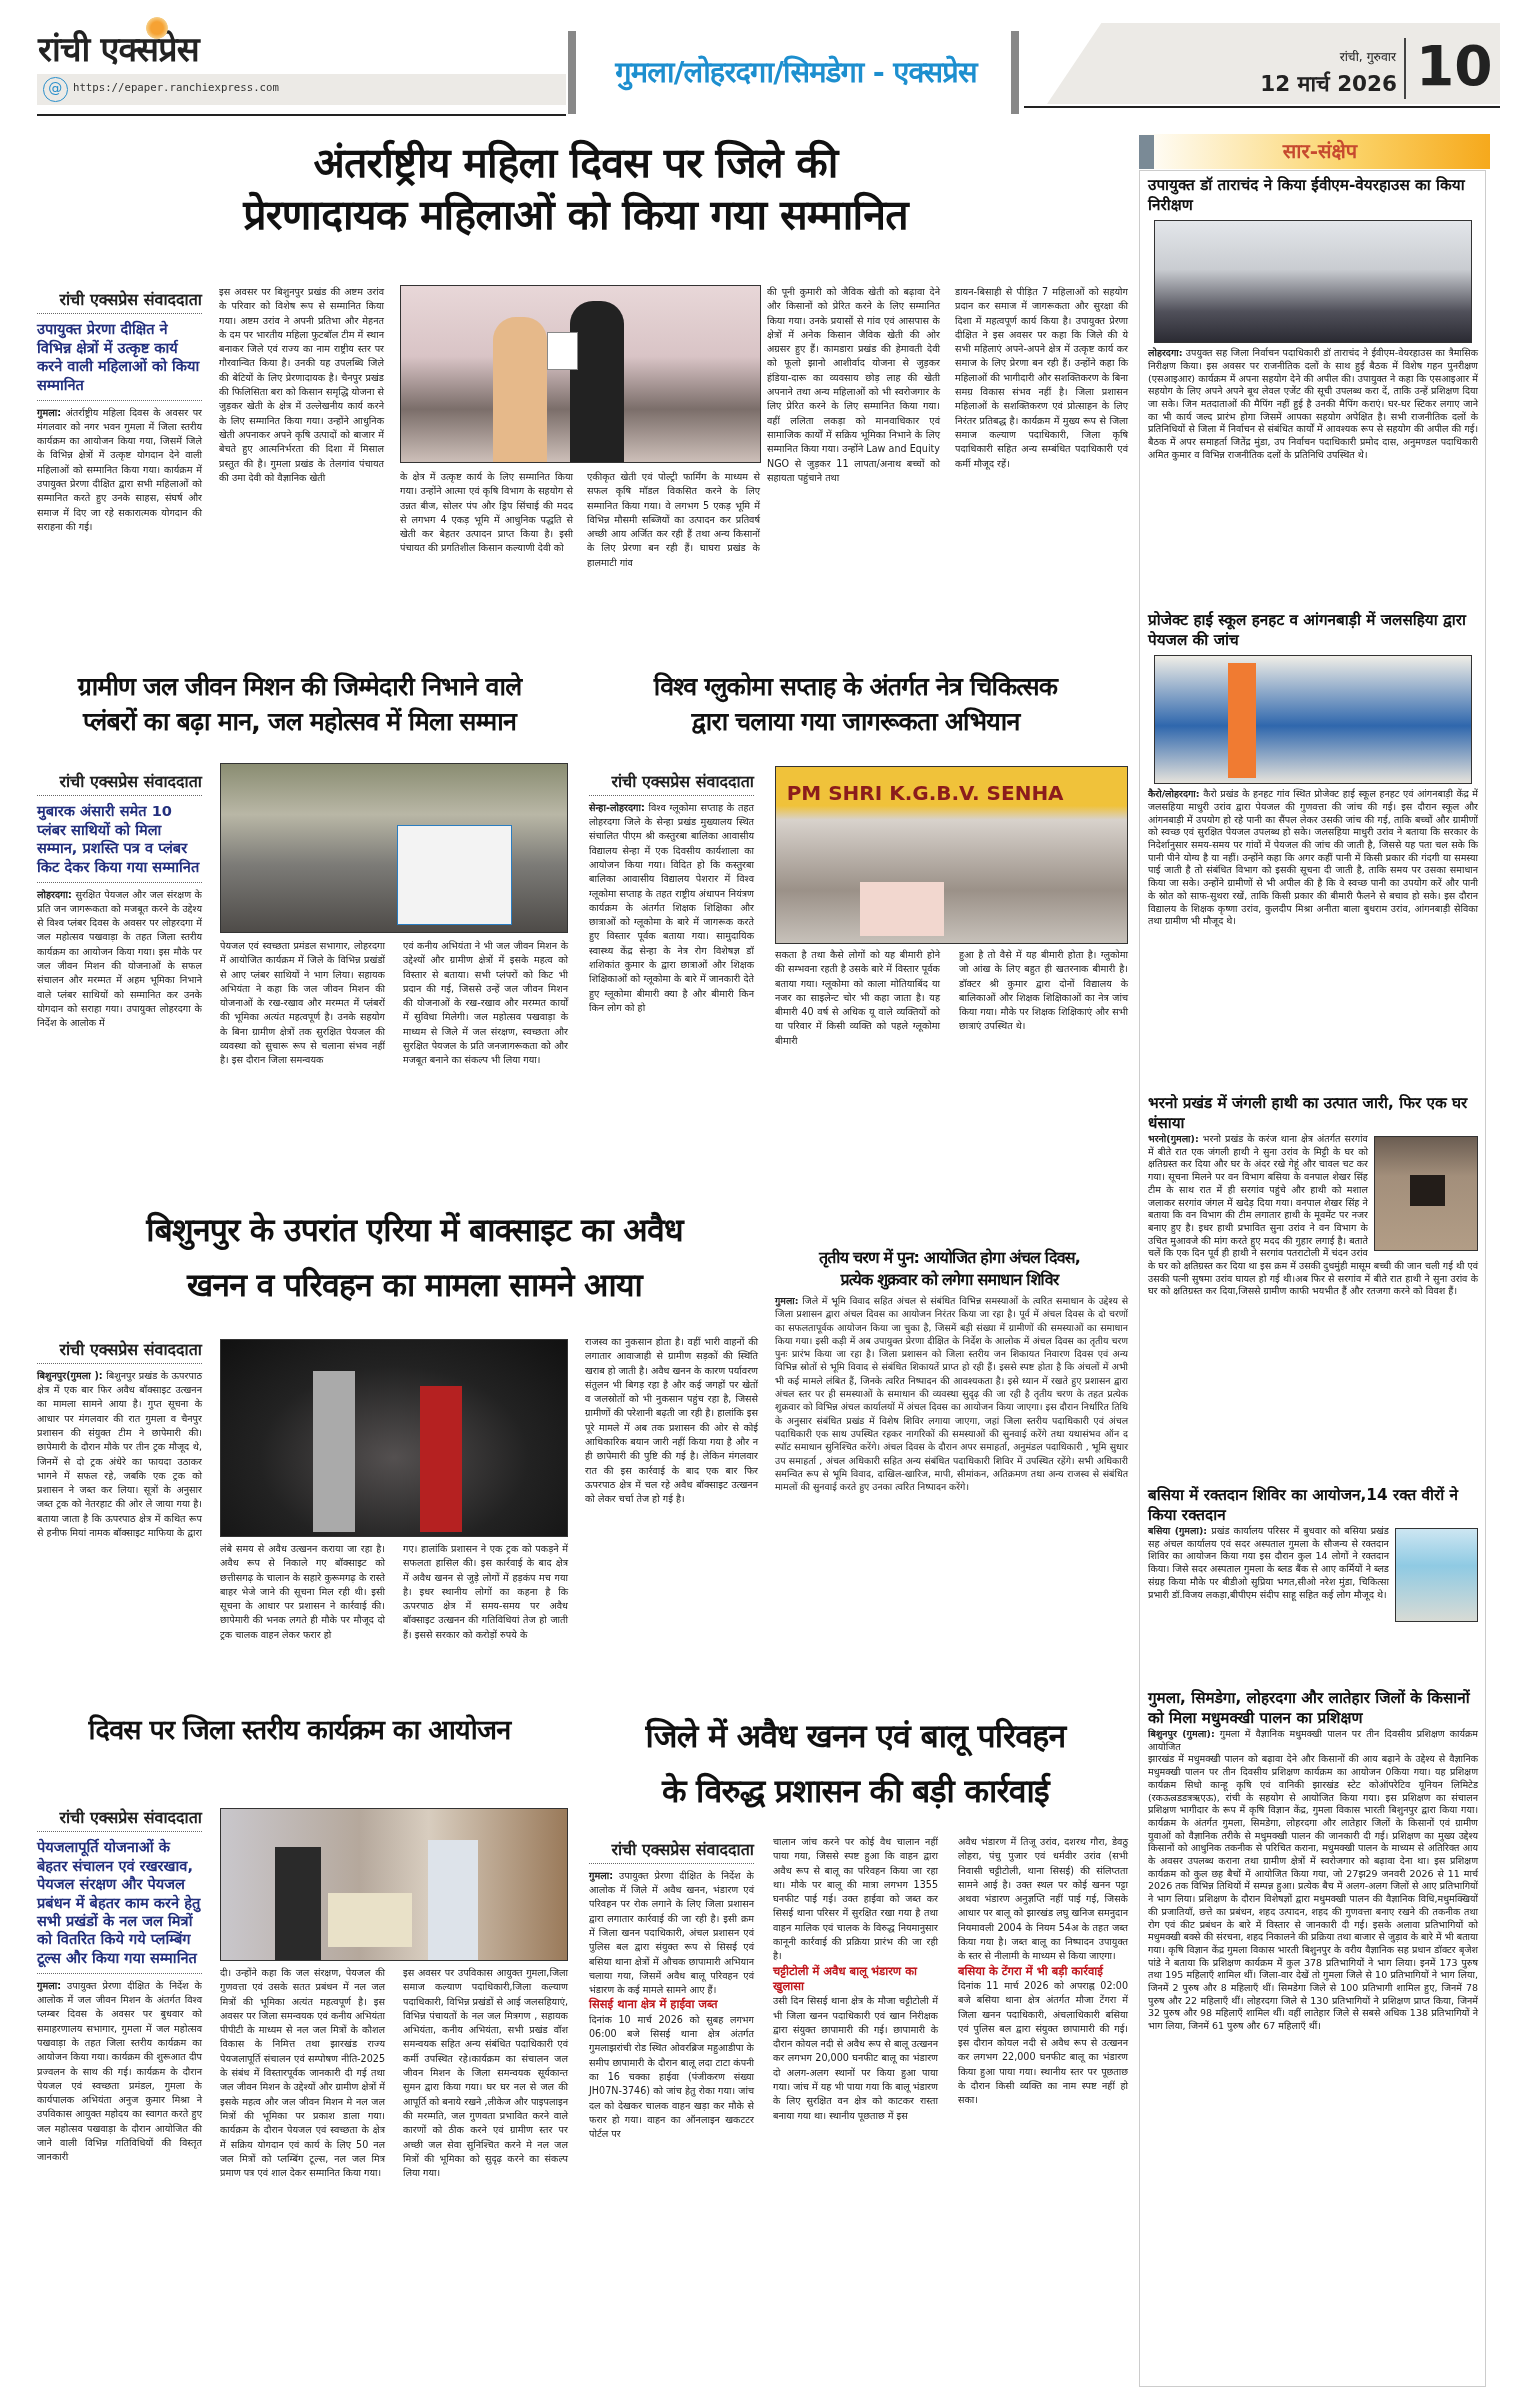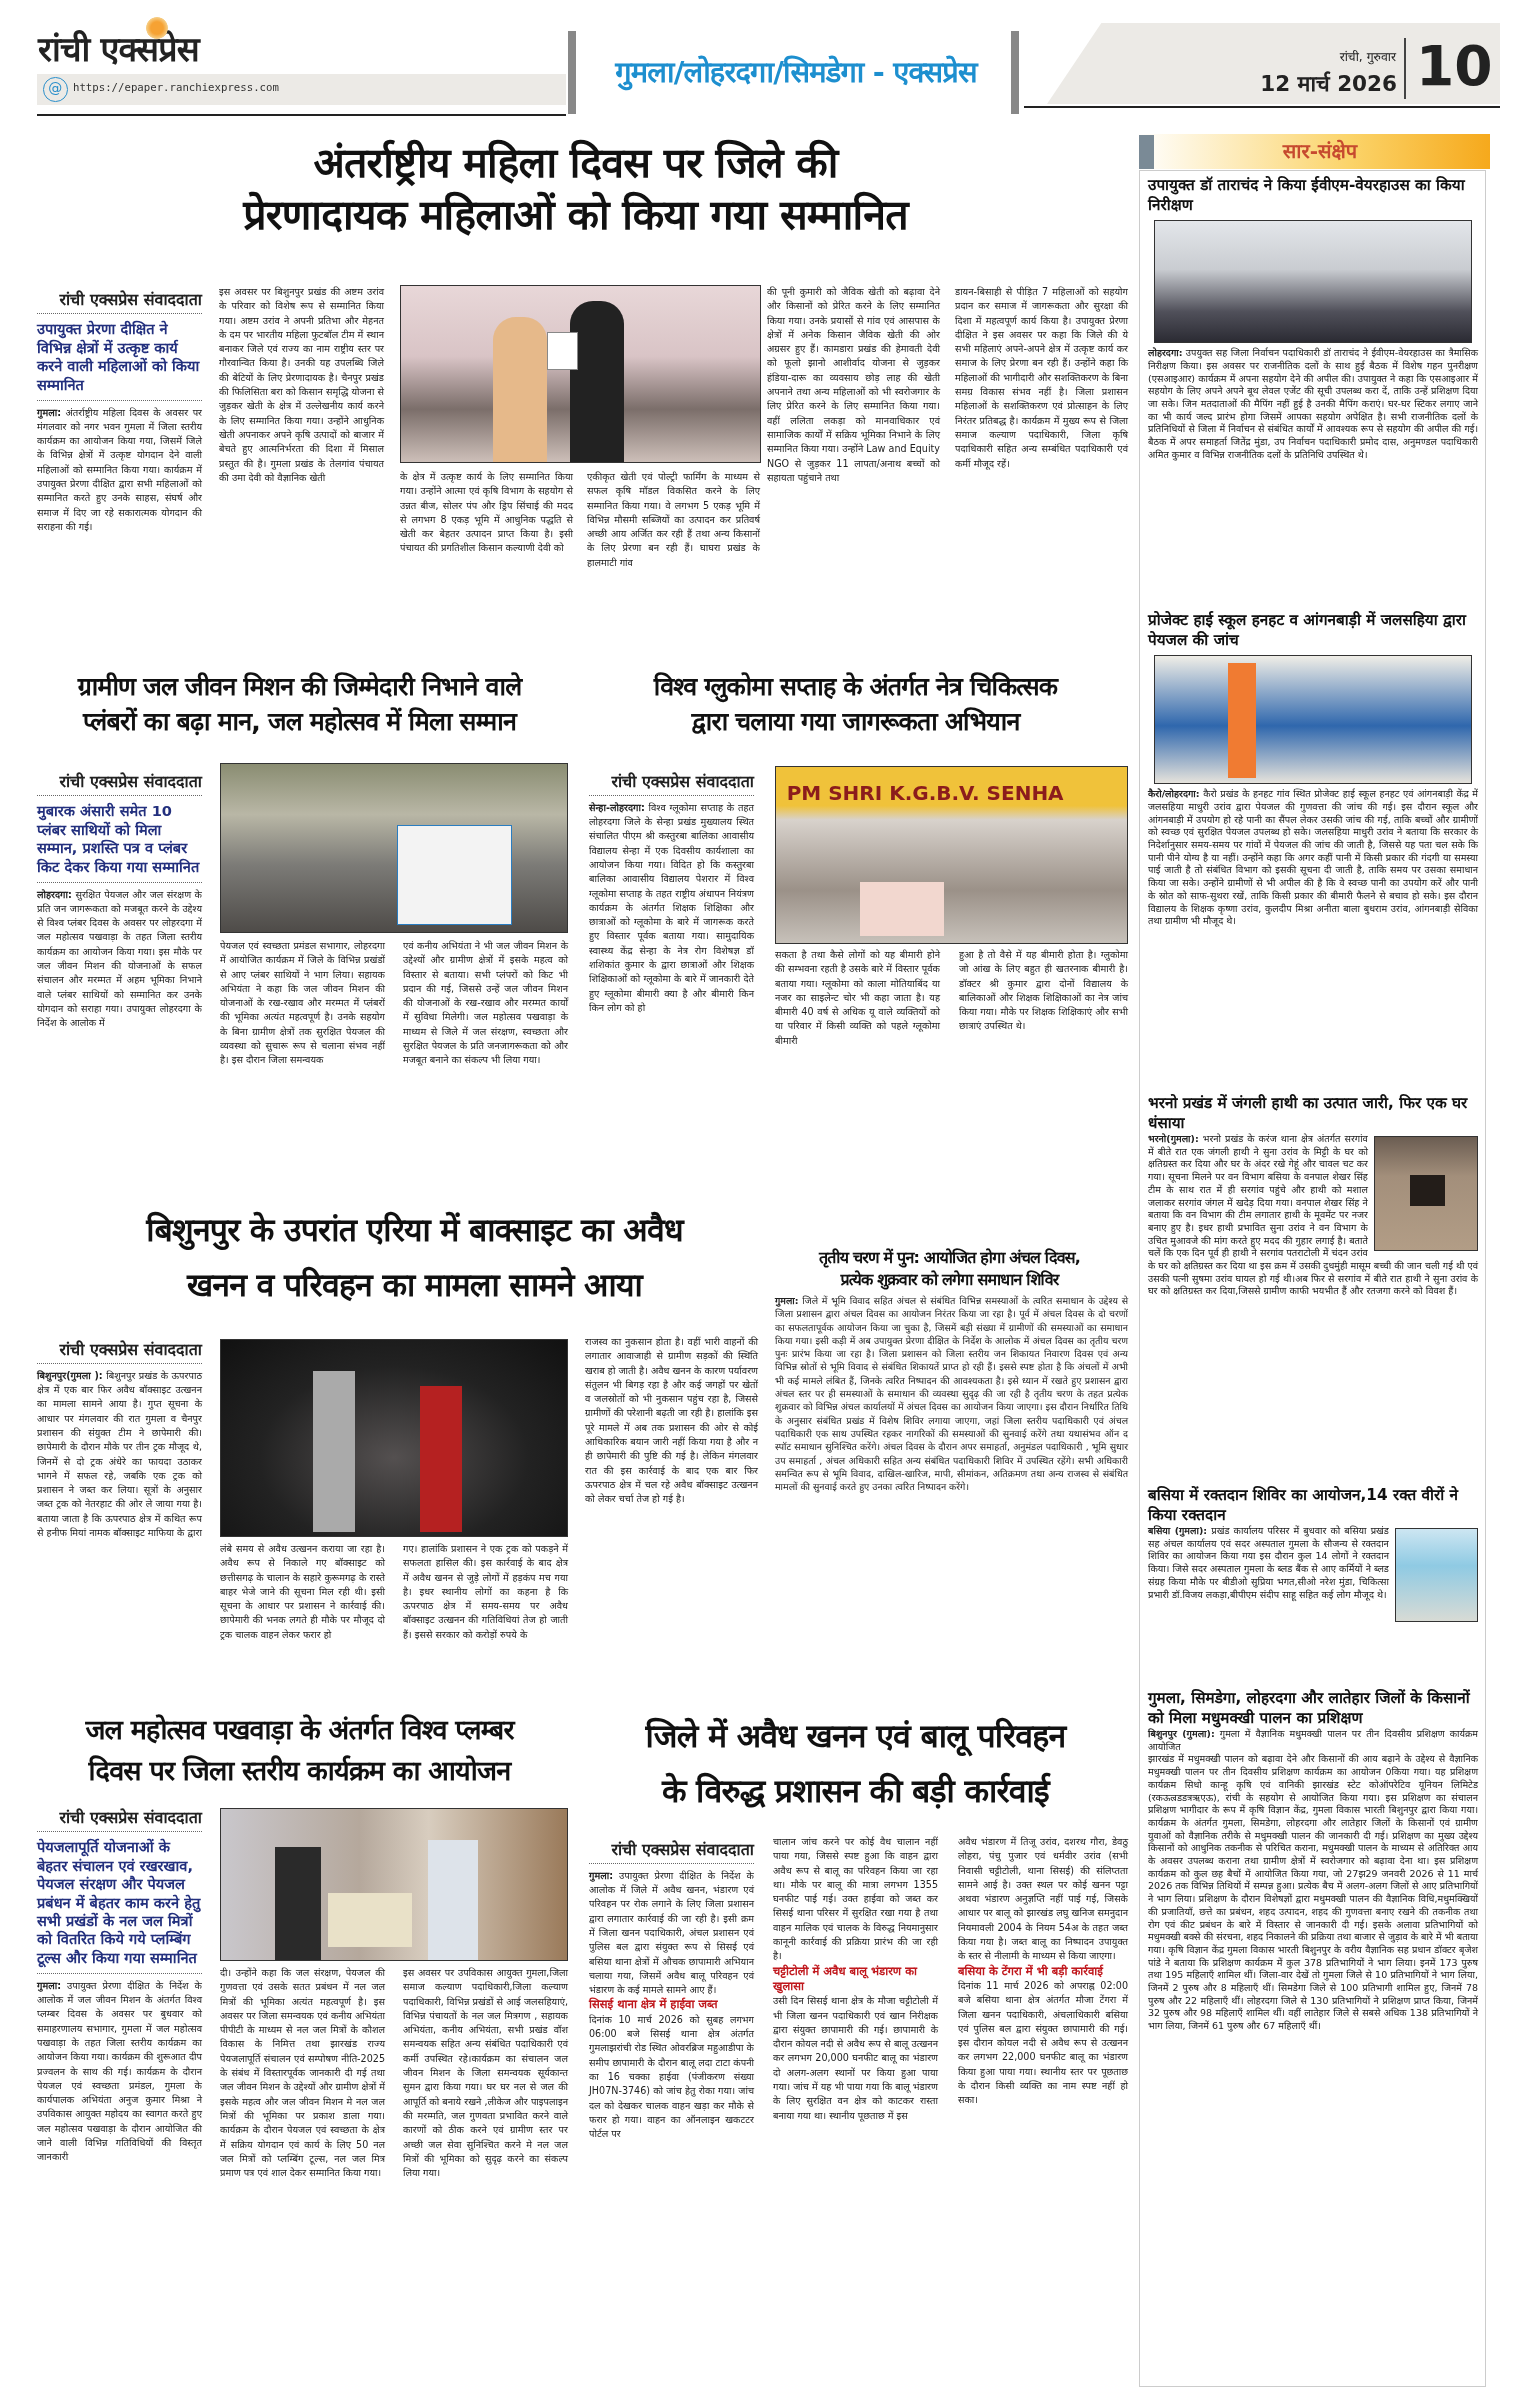--- a/index.html
+++ b/index.html
@@ -69,21 +69,21 @@
   <div class="byline">रांची एक्सप्रेस संवाददाता</div>
   <div class="subhead">उपायुक्त प्रेरणा दीक्षित ने विभिन्न क्षेत्रों में उत्कृष्ट कार्य करने वाली महिलाओं को किया सम्मानित</div>
   <div class="body" style="margin-top:4.6px"><b>गुमला:</b> <span>अंतर्राष्ट्रीय महिला दिवस के अवसर पर मंगलवार को नगर भवन गुमला में जिला स्तरीय कार्यक्रम का आयोजन किया गया, जिसमें जिले के विभिन्न क्षेत्रों में उत्कृष्ट योगदान देने वाली महिलाओं को सम्मानित किया गया। कार्यक्रम में उपायुक्त प्रेरणा दीक्षित द्वारा सभी महिलाओं को सम्मानित करते हुए उनके साहस, संघर्ष और समाज में दिए जा रहे सकारात्मक योगदान की सराहना की गई।</span></div>
 </div>
 <div class="col body" style="left:219px;top:285px;width:165px">इस अवसर पर बिशुनपुर प्रखंड की अष्टम उरांव के परिवार को विशेष रूप से सम्मानित किया गया। अष्टम उरांव ने अपनी प्रतिभा और मेहनत के दम पर भारतीय महिला फुटबॉल टीम में स्थान बनाकर जिले एवं राज्य का नाम राष्ट्रीय स्तर पर गौरवान्वित किया है। उनकी यह उपलब्धि जिले की बेटियों के लिए प्रेरणादायक है। चैनपुर प्रखंड की फिलिसिता बरा को किसान समृद्धि योजना से जुड़कर खेती के क्षेत्र में उल्लेखनीय कार्य करने के लिए सम्मानित किया गया। उन्होंने आधुनिक खेती अपनाकर अपने कृषि उत्पादों को बाजार में बेचते हुए आत्मनिर्भरता की दिशा में मिसाल प्रस्तुत की है। गुमला प्रखंड के तेलगांव पंचायत की उमा देवी को वैज्ञानिक खेती</div>
 <div class="photo" style="left:400px;top:285px;width:361px;height:178px;background:linear-gradient(180deg,#e8d7d8 0%,#d9c4c6 40%,#7b6e6a 70%,#cdbfb9 100%)">
   <div class="abs" style="left:92px;top:31px;width:54px;height:146px;background:#e6b98a;border-radius:23px 23px 0 0"></div>
   <div class="abs" style="left:169px;top:15.3px;width:54px;height:161px;background:#222;border-radius:23px 23px 0 0"></div>
   <div class="abs" style="left:146px;top:46px;width:31px;height:38px;background:#fff;border:0.8px solid #888"></div>
 </div>
-<div class="col body" style="left:400px;top:470px;width:173px">के क्षेत्र में उत्कृष्ट कार्य के लिए सम्मानित किया गया। उन्होंने आत्मा एवं कृषि विभाग के सहयोग से उन्नत बीज, सोलर पंप और ड्रिप सिंचाई की मदद से लगभग 8 एकड़ भूमि में आधुनिक पद्धति से खेती कर बेहतर उत्पादन प्राप्त किया है। इसी पंचायत की प्रगतिशील किसान कल्याणी देवी को</div>
+<div class="col body" style="left:400px;top:470px;width:173px">के क्षेत्र में उत्कृष्ट कार्य के लिए सम्मानित किया गया। उन्होंने आत्मा एवं कृषि विभाग के सहयोग से उन्नत बीज, सोलर पंप और ड्रिप सिंचाई की मदद से लगभग 4 एकड़ भूमि में आधुनिक पद्धति से खेती कर बेहतर उत्पादन प्राप्त किया है। इसी पंचायत की प्रगतिशील किसान कल्याणी देवी को</div>
 <div class="col body" style="left:587px;top:470px;width:173px">एकीकृत खेती एवं पोल्ट्री फार्मिंग के माध्यम से सफल कृषि मॉडल विकसित करने के लिए सम्मानित किया गया। वे लगभग 5 एकड़ भूमि में विभिन्न मौसमी सब्जियों का उत्पादन कर प्रतिवर्ष अच्छी आय अर्जित कर रही हैं तथा अन्य किसानों के लिए प्रेरणा बन रही हैं। घाघरा प्रखंड के हालमाटी गांव</div>
 <div class="col body" style="left:767px;top:285px;width:173px">की पूनी कुमारी को जैविक खेती को बढ़ावा देने और किसानों को प्रेरित करने के लिए सम्मानित किया गया। उनके प्रयासों से गांव एवं आसपास के क्षेत्रों में अनेक किसान जैविक खेती की ओर अग्रसर हुए हैं। कामडारा प्रखंड की हेमावती देवी को फूलो झानो आशीर्वाद योजना से जुड़कर हंडिया-दारू का व्यवसाय छोड़ लाह की खेती अपनाने तथा अन्य महिलाओं को भी स्वरोजगार के लिए प्रेरित करने के लिए सम्मानित किया गया। वहीं ललिता लकड़ा को मानवाधिकार एवं सामाजिक कार्यों में सक्रिय भूमिका निभाने के लिए सम्मानित किया गया। उन्होंने Law and Equity NGO से जुड़कर 11 लापता/अनाथ बच्चों को सहायता पहुंचाने तथा</div>
 <div class="col body" style="left:955px;top:285px;width:173px">डायन-बिसाही से पीड़ित 7 महिलाओं को सहयोग प्रदान कर समाज में जागरूकता और सुरक्षा की दिशा में महत्वपूर्ण कार्य किया है। उपायुक्त प्रेरणा दीक्षित ने इस अवसर पर कहा कि जिले की ये सभी महिलाएं अपने-अपने क्षेत्र में उत्कृष्ट कार्य कर समाज के लिए प्रेरणा बन रही हैं। उन्होंने कहा कि महिलाओं की भागीदारी और सशक्तिकरण के बिना समग्र विकास संभव नहीं है। जिला प्रशासन महिलाओं के सशक्तिकरण एवं प्रोत्साहन के लिए निरंतर प्रतिबद्ध है। कार्यक्रम में मुख्य रूप से जिला समाज कल्याण पदाधिकारी, जिला कृषि पदाधिकारी सहित अन्य सम्बंधित पदाधिकारी एवं कर्मी मौजूद रहें।</div>
 
 <div class="abs h1" style="left:31px;top:669px;width:537px;font-size:25px;line-height:35px">
   <div>ग्रामीण जल जीवन मिशन की जिम्मेदारी निभाने वाले</div>
   <div>प्लंबरों का बढ़ा मान, जल महोत्सव में मिला सम्मान</div>
 </div>
 <div class="col" style="left:37px;top:767px;width:165px">
   <div class="byline">रांची एक्सप्रेस संवाददाता</div>
@@ -127,21 +127,20 @@
 <div class="col body" style="left:403px;top:1542px;width:165px">गए। हालांकि प्रशासन ने एक ट्रक को पकड़ने में सफलता हासिल की। इस कार्रवाई के बाद क्षेत्र में अवैध खनन से जुड़े लोगों में हड़कंप मच गया है। इधर स्थानीय लोगों का कहना है कि ऊपरपाठ क्षेत्र में समय-समय पर अवैध बॉक्साइट उत्खनन की गतिविधियां तेज हो जाती हैं। इससे सरकार को करोड़ों रुपये के</div>
 <div class="col body" style="left:585px;top:1335px;width:173px">राजस्व का नुकसान होता है। वहीं भारी वाहनों की लगातार आवाजाही से ग्रामीण सड़कों की स्थिति खराब हो जाती है। अवैध खनन के कारण पर्यावरण संतुलन भी बिगड़ रहा है और कई जगहों पर खेतों व जलस्रोतों को भी नुकसान पहुंच रहा है, जिससे ग्रामीणों की परेशानी बढ़ती जा रही है। हालांकि इस पूरे मामले में अब तक प्रशासन की ओर से कोई आधिकारिक बयान जारी नहीं किया गया है और न ही छापेमारी की पुष्टि की गई है। लेकिन मंगलवार रात की इस कार्रवाई के बाद एक बार फिर ऊपरपाठ क्षेत्र में चल रहे अवैध बॉक्साइट उत्खनन को लेकर चर्चा तेज हो गई है।</div>
 
 <div class="abs h1" style="left:771px;top:1247px;width:357px;font-size:16px;line-height:21.5px">
   <div>तृतीय चरण में पुन: आयोजित होगा अंचल दिवस,</div>
   <div>प्रत्येक शुक्रवार को लगेगा समाधान शिविर</div>
 </div>
 <div class="col body" style="left:775px;top:1294px;width:353px;font-size:9.4px;line-height:13.3px"><b>गुमला:</b> <span>जिले में भूमि विवाद सहित अंचल से संबंधित विभिन्न समस्याओं के त्वरित समाधान के उद्देश्य से जिला प्रशासन द्वारा अंचल दिवस का आयोजन निरंतर किया जा रहा है। पूर्व में अंचल दिवस के दो चरणों का सफलतापूर्वक आयोजन किया जा चुका है, जिसमें बड़ी संख्या में ग्रामीणों की समस्याओं का समाधान किया गया। इसी कड़ी में अब उपायुक्त प्रेरणा दीक्षित के निर्देश के आलोक में अंचल दिवस का तृतीय चरण पुनः प्रारंभ किया जा रहा है। जिला प्रशासन को जिला स्तरीय जन शिकायत निवारण दिवस एवं अन्य विभिन्न स्रोतों से भूमि विवाद से संबंधित शिकायतें प्राप्त हो रही हैं। इससे स्पष्ट होता है कि अंचलों में अभी भी कई मामले लंबित हैं, जिनके त्वरित निष्पादन की आवश्यकता है। इसे ध्यान में रखते हुए प्रशासन द्वारा अंचल स्तर पर ही समस्याओं के समाधान की व्यवस्था सुदृढ़ की जा रही है तृतीय चरण के तहत प्रत्येक शुक्रवार को विभिन्न अंचल कार्यालयों में अंचल दिवस का आयोजन किया जाएगा। इस दौरान निर्धारित तिथि के अनुसार संबंधित प्रखंड में विशेष शिविर लगाया जाएगा, जहां जिला स्तरीय पदाधिकारी एवं अंचल पदाधिकारी एक साथ उपस्थित रहकर नागरिकों की समस्याओं की सुनवाई करेंगे तथा यथासंभव ऑन द स्पॉट समाधान सुनिश्चित करेंगे। अंचल दिवस के दौरान अपर समाहर्ता, अनुमंडल पदाधिकारी , भूमि सुधार उप समाहर्ता , अंचल अधिकारी सहित अन्य संबंधित पदाधिकारी शिविर में उपस्थित रहेंगे। सभी अधिकारी समन्वित रूप से भूमि विवाद, दाखिल-खारिज, मापी, सीमांकन, अतिक्रमण तथा अन्य राजस्व से संबंधित मामलों की सुनवाई करते हुए उनका त्वरित निष्पादन करेंगे।</span></div>
 
 <div class="abs h1" style="left:31px;top:1709px;width:537px;font-size:27px;line-height:41px">
-  <div>जल महोत्सव पखवाड़ा के अंतर्गत विश्व प्लम्बर</div>
   <div>दिवस पर जिला स्तरीय कार्यक्रम का आयोजन</div>
 </div>
 <div class="col" style="left:37px;top:1803px;width:165px">
   <div class="byline">रांची एक्सप्रेस संवाददाता</div>
   <div class="subhead">पेयजलापूर्ति योजनाओं के बेहतर संचालन एवं रखरखाव, पेयजल संरक्षण और पेयजल प्रबंधन में बेहतर काम करने हेतु सभी प्रखंडों के नल जल मित्रों को वितरित किये गये प्लम्बिंग टूल्स और किया गया सम्मानित</div>
   <div class="body" style="margin-top:4.6px"><b>गुमला:</b> <span>उपायुक्त प्रेरणा दीक्षित के निर्देश के आलोक में जल जीवन मिशन के अंतर्गत विश्व प्लम्बर दिवस के अवसर पर बुधवार को समाहरणालय सभागार, गुमला में जल महोत्सव पखवाड़ा के तहत जिला स्तरीय कार्यक्रम का आयोजन किया गया। कार्यक्रम की शुरूआत दीप प्रज्वलन के साथ की गई। कार्यक्रम के दौरान पेयजल एवं स्वच्छता प्रमंडल, गुमला के कार्यपालक अभियंता अनुज कुमार मिश्रा ने उपविकास आयुक्त महोदय का स्वागत करते हुए जल महोत्सव पखवाड़ा के दौरान आयोजित की जाने वाली विभिन्न गतिविधियों की विस्तृत जानकारी</span></div>
 </div>
 <div class="photo" style="left:220px;top:1808px;width:348px;height:153px;background:linear-gradient(90deg,#c9c7cc 0%,#b5a89c 40%,#d8cdbf 60%,#9a7a5a 100%)">
   <div class="abs" style="left:54px;top:38px;width:46px;height:115px;background:#2a2a2a"></div>
   <div class="abs" style="left:207px;top:31px;width:50px;height:123px;background:#dde3ea"></div>

